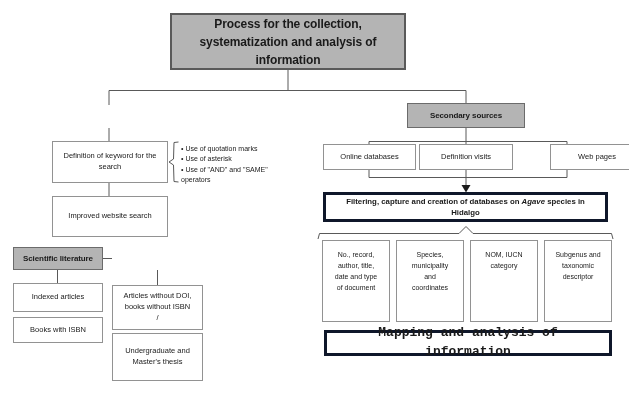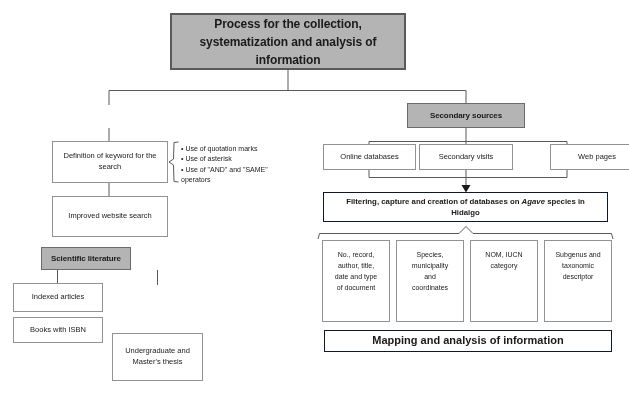--- a/index.html
+++ b/index.html
@@ -5,21 +5,21 @@
   html,body{margin:0;padding:0;background:#ffffff;}
   .stage{
     position:relative;width:629px;height:403px;background:#ffffff;
     font-family:"Liberation Sans",sans-serif;color:#1a1a1a;overflow:hidden;
   }
   .connectors{position:absolute;left:0;top:0;width:629px;height:403px;}
   .node{position:absolute;box-sizing:border-box;display:flex;align-items:center;justify-content:center;text-align:center;}
   .gray{background:#b4b4b4;border:1px solid #6b6b6b;font-weight:bold;font-size:8px;letter-spacing:-0.1px;}
   .gray.big{border:2px solid #5a5a5a;font-size:12px;line-height:1.5;padding:6px 18px;}
   .white{background:#ffffff;border:1px solid #929292;font-size:7.5px;line-height:1.45;padding:10px;}
-  .white.strong{border:1px solid #0f172a;font-weight:bold;font-size:7.8px;}
+  .white.strong{border:3px solid #0f172a;font-weight:bold;font-size:7.8px;}
   .fieldbox{align-items:flex-start;padding-top:9px;font-size:7px;line-height:1.55;}
   .tips{position:absolute;left:181px;top:144px;width:118px;font-size:7px;line-height:1.48;text-align:left;}
   .tips .tip::before{content:"• ";}
   .em{font-style:italic;}
 </style>
 </head>
 <body>
 
 <div class="stage">
 
@@ -60,47 +60,48 @@
   <div class="node white" style="left:52px;top:141px;width:116px;height:42px;">Definition of keyword for the search</div>
 
   <div class="tips">
     <div class="tip">Use of quotation marks</div>
     <div class="tip">Use of asterisk</div>
     <div class="tip">Use of "AND" and "SAME" operators</div>
   </div>
 
   <div class="node white" style="left:52px;top:196px;width:116px;height:41px;">Improved website search</div>
 
-  <div class="node gray" style="left:13px;top:247px;width:90px;height:23px;margin-left:28px;">Scientific literature</div>
+  <div class="node gray" style="left:13px;top:247px;width:90px;height:23px;">Scientific literature</div>
 
 
   <div class="node white" style="left:13px;top:283px;width:90px;height:29px;">Indexed articles</div>
 
   <div class="node white" style="left:13px;top:317px;width:90px;height:26px;">Books with ISBN</div>
 
+  <div class="node white" style="left:112px;top:285px;width:91px;height:45px;">Articles without DOI, books without ISBN /</div>
 
   <div class="node white" style="left:112px;top:333px;width:91px;height:48px;">Undergraduate and Master's thesis</div>
 
   <div class="node gray" style="left:407px;top:103px;width:118px;height:25px;">Secondary sources</div>
 
   <div class="node white" style="left:323px;top:144px;width:93px;height:26px;">Online databases</div>
 
-  <div class="node white" style="left:419px;top:144px;width:94px;height:26px;">Secondary visits</div>
+  <div class="node white" style="left:419px;top:144px;width:94px;height:26px;">Definition visits</div>
 
   <div class="node white" style="left:520px;top:144px;width:94px;height:26px;margin-left:30px;">Web pages</div>
 
   <div class="node white strong" style="left:323px;top:192px;width:285px;height:30px;">
     <span>
       <span>Filtering, capture and creation of databases on </span><span class="em">Agave</span><span> species in Hidalgo</span>
     </span>
   </div>
 
   <div class="node white fieldbox" style="left:322px;top:240px;width:68px;height:82px;">No., record, author, title, date and type of document</div>
 
   <div class="node white fieldbox" style="left:396px;top:240px;width:68px;height:82px;">Species, municipality and coordinates</div>
 
   <div class="node white fieldbox" style="left:470px;top:240px;width:68px;height:82px;">NOM, IUCN category</div>
 
   <div class="node white fieldbox" style="left:544px;top:240px;width:68px;height:82px;">Subgenus and taxonomic descriptor</div>
 
-  <div class="node white strong" style="left:324px;top:330px;width:288px;height:14px;font-size:11px;">Mapping and analysis of information</div>
+  <div class="node white strong" style="left:324px;top:330px;width:288px;height:14px;font-size:13px;font-family:Liberation Mono, monospace;">Mapping and analysis of information</div>
 
 </div>
 
 </body></html>

